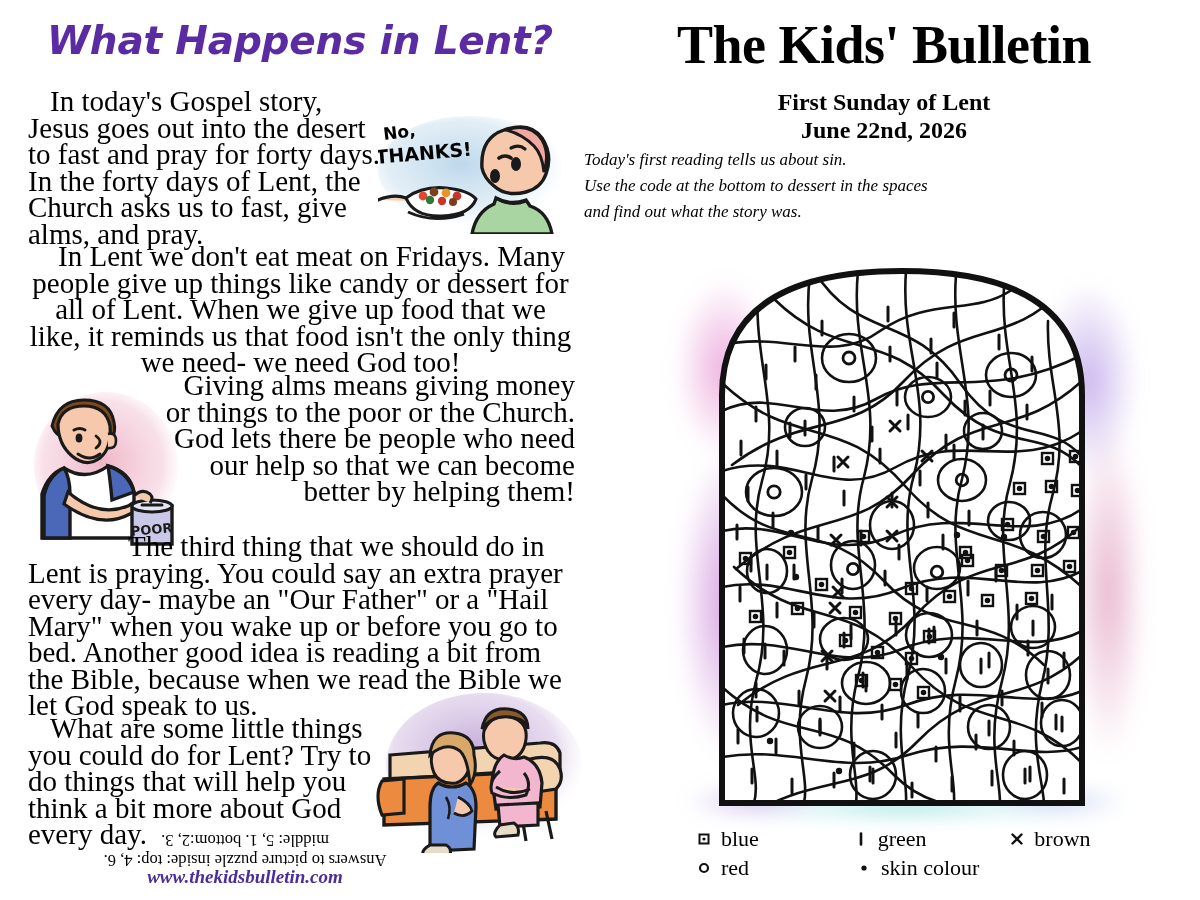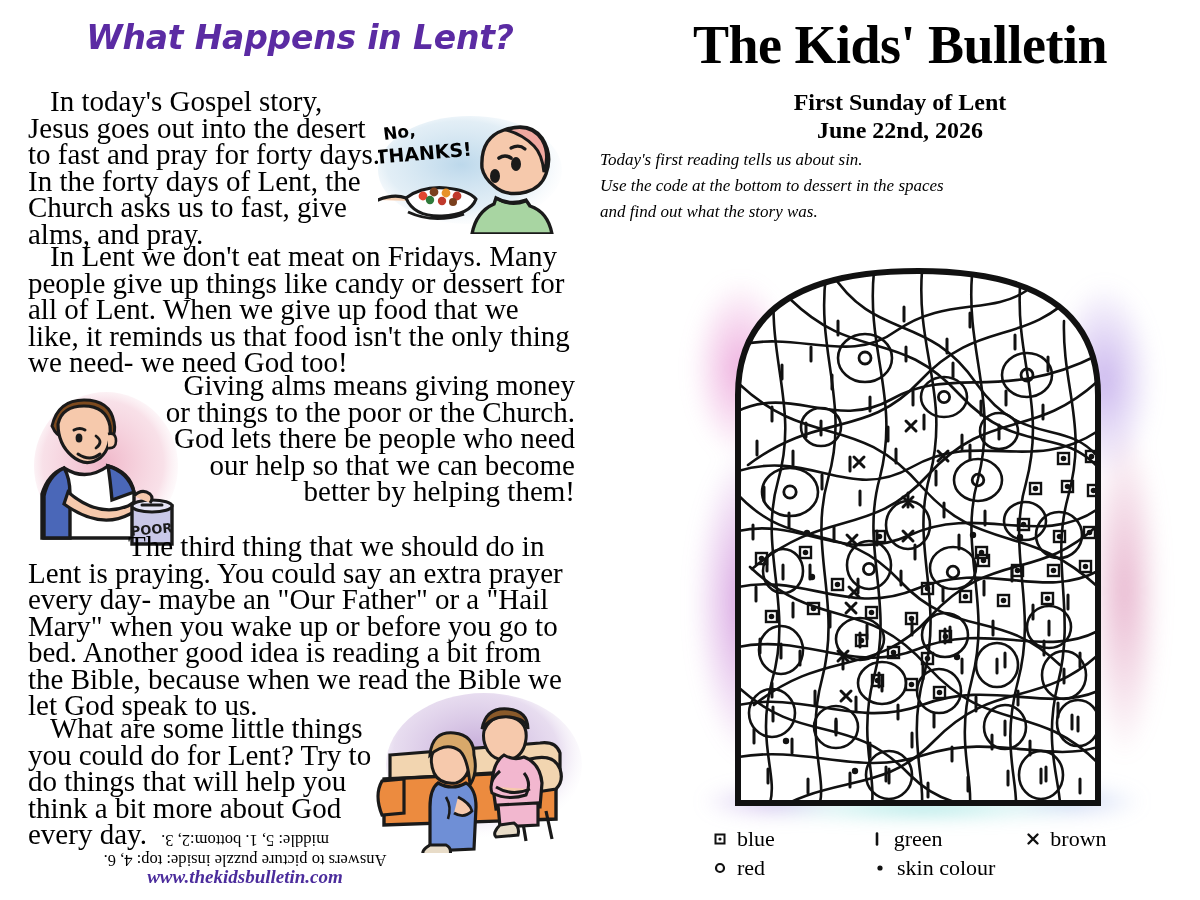--- a/index.html
+++ b/index.html
@@ -32,21 +32,21 @@
 
   .left-title {
     position: absolute;
     left: 0;
     top: 18px;
     width: 600px;
     text-align: center;
     font-family: "DejaVu Sans", "Liberation Sans", sans-serif;
     font-weight: bold;
     font-style: italic;
-    font-size: 33px;
+    font-size: 39px;
     letter-spacing: -0.2px;
     color: #5b2ba3;
   }
 
   .body-par {
     position: absolute;
     font-family: "Liberation Serif", "DejaVu Serif", serif;
     font-size: 29px;
     line-height: 26.5px;
     color: #000;
@@ -58,21 +58,21 @@
     width: 356px;
     text-indent: 22px;
     text-align: left;
   }
 
   .par2 {
     left: 28px;
     top: 243px;
     width: 545px;
     text-indent: 22px;
-    text-align: left;
+    text-align: center;
   }
 
   .par3 {
     left: 150px;
     top: 372px;
     width: 425px;
     text-align: right;
     text-indent: 22px;
   }
 
@@ -115,21 +115,21 @@
     font-family: "Liberation Serif", "DejaVu Serif", serif;
     font-style: italic;
     font-weight: bold;
     font-size: 19px;
     color: #4b2c9c;
   }
 
   
   .right-col {
     position: absolute;
-    left: 600px;
+    left: 584px;
     top: 0;
     width: 600px;
     height: 760px;
   }
 
   .bulletin-title {
     position: absolute;
     left: 0;
     top: 16px;
     width: 600px;

